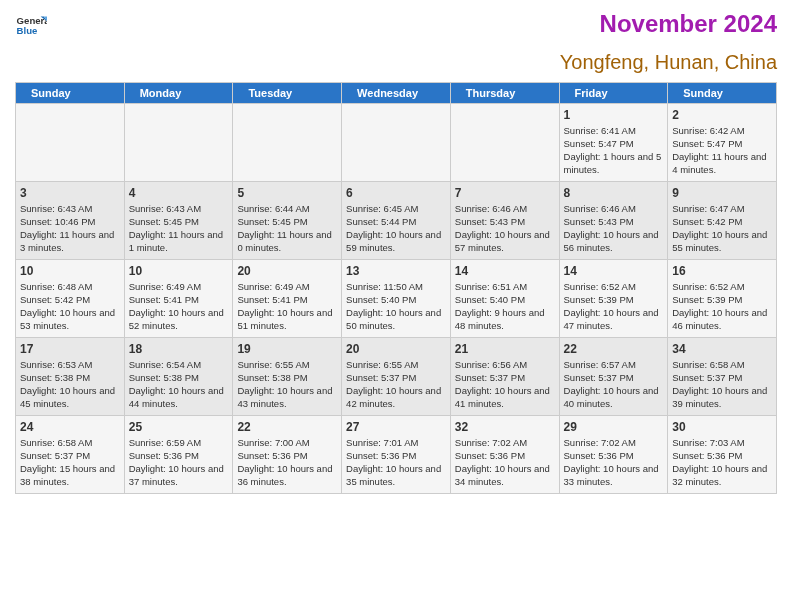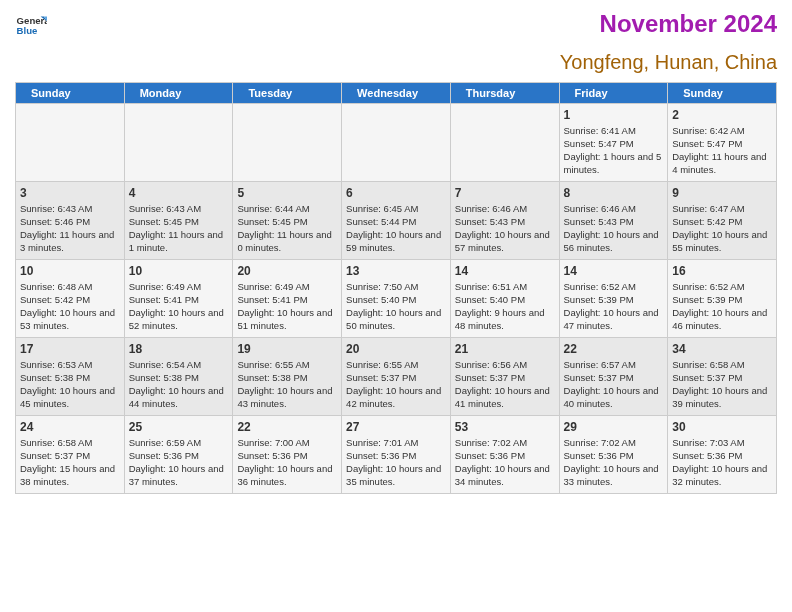--- a/index.html
+++ b/index.html
@@ -133,21 +133,21 @@
             <span class="day-num">2</span>
             <div>Sunrise: 6:42 AM</div>
             <div>Sunset: 5:47 PM</div>
             <div>Daylight: 11 hours and 4 minutes.</div>
           </td>
         </tr>
         <tr>
           <td>
             <span class="day-num">3</span>
             <div>Sunrise: 6:43 AM</div>
-            <div>Sunset: 5:46 PM</div>
+            <div>Sunset: 10:46 PM</div>
             <div>Daylight: 11 hours and 3 minutes.</div>
           </td>
           <td>
             <span class="day-num">4</span>
             <div>Sunrise: 6:43 AM</div>
             <div>Sunset: 5:45 PM</div>
             <div>Daylight: 11 hours and 1 minute.</div>
           </td>
           <td>
             <span class="day-num">5</span>
@@ -194,21 +194,21 @@
             <div>Daylight: 10 hours and 52 minutes.</div>
           </td>
           <td>
             <span class="day-num">20</span>
             <div>Sunrise: 6:49 AM</div>
             <div>Sunset: 5:41 PM</div>
             <div>Daylight: 10 hours and 51 minutes.</div>
           </td>
           <td>
             <span class="day-num">13</span>
-            <div>Sunrise: 7:50 AM</div>
+            <div>Sunrise: 11:50 AM</div>
             <div>Sunset: 5:40 PM</div>
             <div>Daylight: 10 hours and 50 minutes.</div>
           </td>
           <td>
             <span class="day-num">14</span>
             <div>Sunrise: 6:51 AM</div>
             <div>Sunset: 5:40 PM</div>
             <div>Daylight: 9 hours and 48 minutes.</div>
           </td>
           <td>
@@ -287,21 +287,21 @@
             <div>Sunset: 5:36 PM</div>
             <div>Daylight: 10 hours and 36 minutes.</div>
           </td>
           <td>
             <span class="day-num">27</span>
             <div>Sunrise: 7:01 AM</div>
             <div>Sunset: 5:36 PM</div>
             <div>Daylight: 10 hours and 35 minutes.</div>
           </td>
           <td>
-            <span class="day-num">53</span>
+            <span class="day-num">32</span>
             <div>Sunrise: 7:02 AM</div>
             <div>Sunset: 5:36 PM</div>
             <div>Daylight: 10 hours and 34 minutes.</div>
           </td>
           <td>
             <span class="day-num">29</span>
             <div>Sunrise: 7:02 AM</div>
             <div>Sunset: 5:36 PM</div>
             <div>Daylight: 10 hours and 33 minutes.</div>
           </td>

